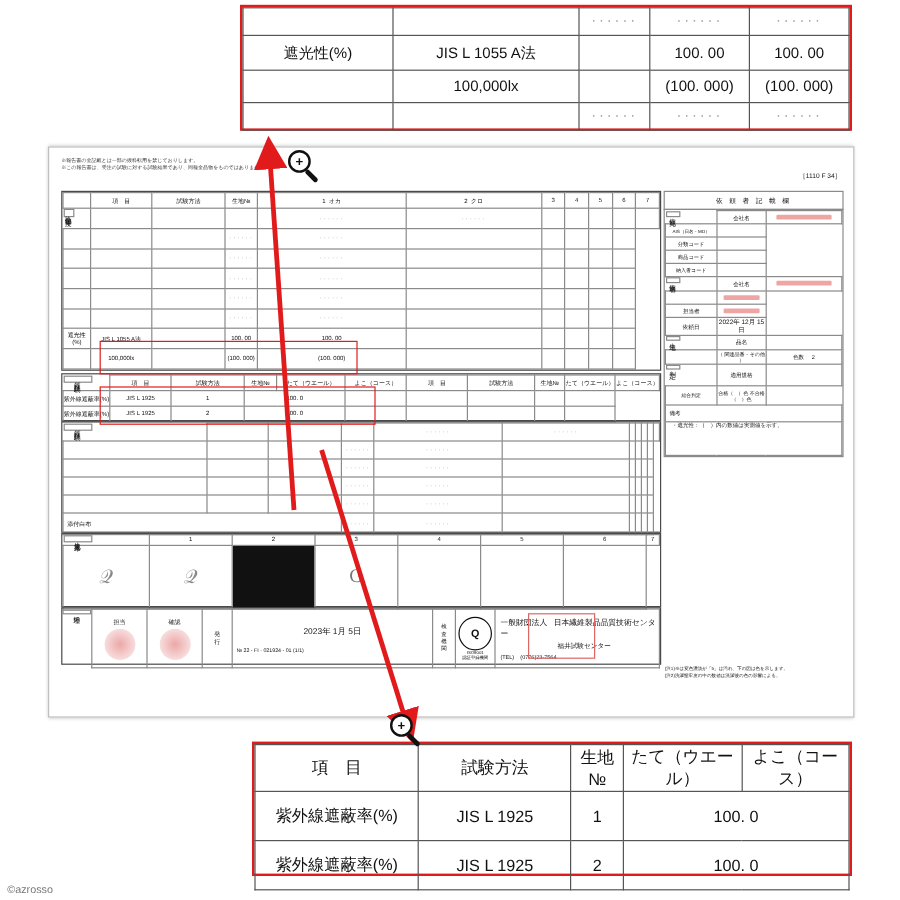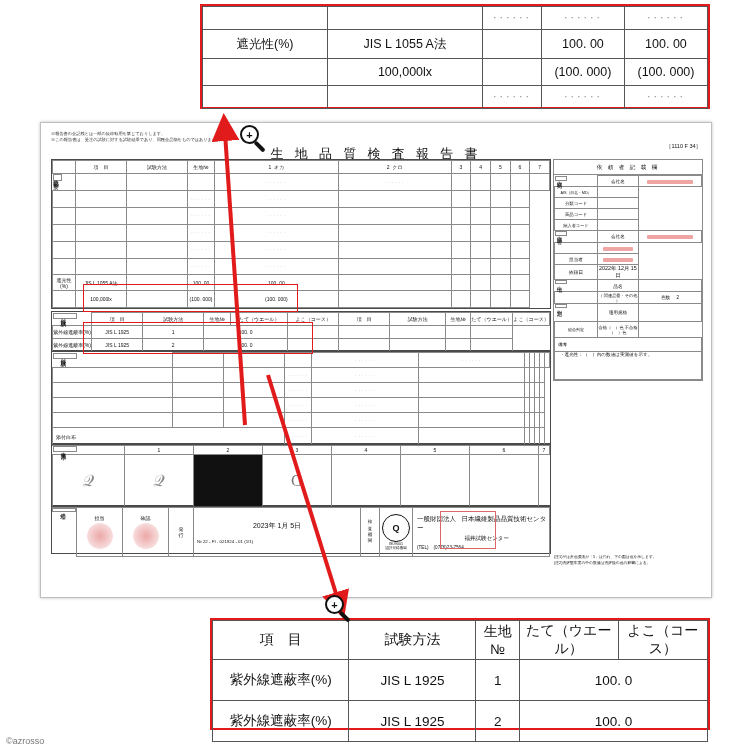--- a/index.html
+++ b/index.html
@@ -188,21 +188,20 @@
 </div>
 
 <div class="abs" id="sheet">
   <div class="inner">
 
     <div class="abs note" style="left:2px;top:2px;width:300px;">
       <div>※報告書の全記載とは一部の抜粋転用を禁じておりします。</div>
       <div>※この報告書は、受注の試験に対する試験結果であり、同種全品物をものではありません。</div>
     </div>
 
-    <div class="title">生 地 品 質 検 査 報 告 書</div>
     <div class="docno">［1110 F 34］</div>
 
     <div class="grid" style="left:2px;top:30px;width:500px;height:150px;">
       <table class="t">
         <tbody>
             <tr style="height:11px">
           <td style="width:22px"></td>
           <td style="width:50px">項　目</td>
           <td style="width:60px">試験方法</td>
           <td style="width:26px">生地№</td>

